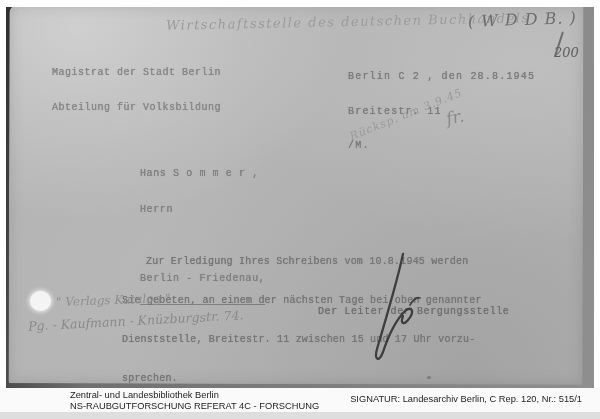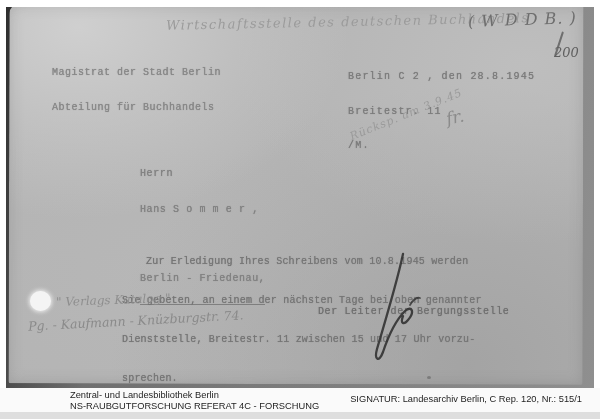--- a/index.html
+++ b/index.html
@@ -74,35 +74,35 @@
 
     <div class="layer">
 
       <div class="hand top-cursive">Wirtschaftsstelle des deutschen Buchhandels</div>
       <div class="hand wddb">( W D D B. )</div>
       <div class="wddb-slash"></div>
       <div class="hand number200">200</div>
 
       <div class="typed letterhead">
         <div>Magistrat der Stadt Berlin</div>
-        <div>Abteilung für Buchhandels</div>
+        <div>Abteilung für Volksbildung</div>
       </div>
 
       <div class="typed dateblock">
         <div>Berlin C 2 , den 28.8.1945</div>
         <div>Breitestr. 11</div>
         <div>/M.</div>
       </div>
 
       <div class="hand diag-note">Rücksp. am 3.9.45</div>
       <div class="hand diag-initial">fr.</div>
 
       <div class="typed recipient">
+        <div>Hans S o m m e r ,</div>
         <div>Herrn</div>
-        <div>Hans S o m m e r ,</div>
         <div class="gap"></div>
         <div><span class="u-line">Berlin - Friedenau,</span></div>
       </div>
 
       <div class="typed body-par">
         <div class="indent">Zur Erledigung Ihres Schreibens vom 10.8.1945 werden</div>
         <div>Sie gebeten, an einem der nächsten Tage bei oben genannter</div>
         <div>Dienststelle, Breitestr. 11 zwischen 15 und 17 Uhr vorzu-</div>
         <div>sprechen.</div>
       </div>

